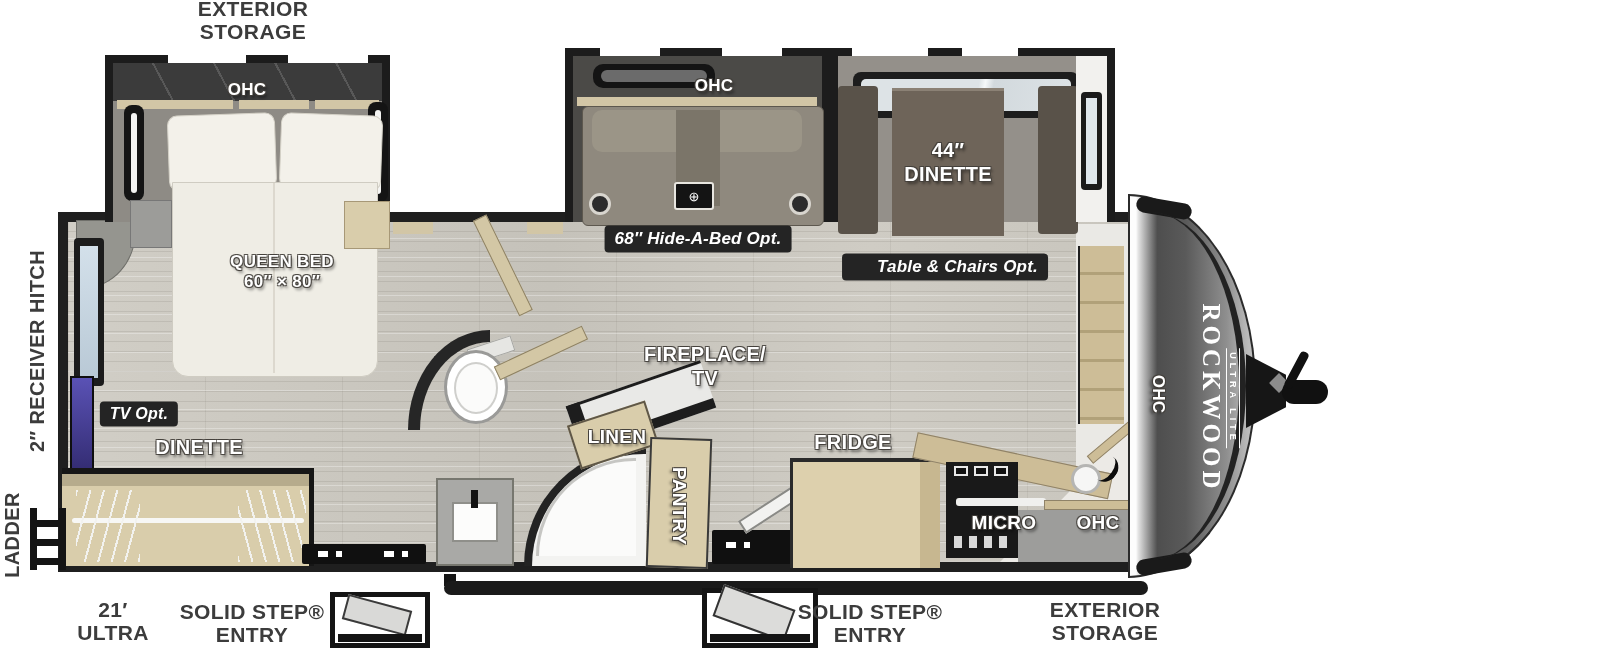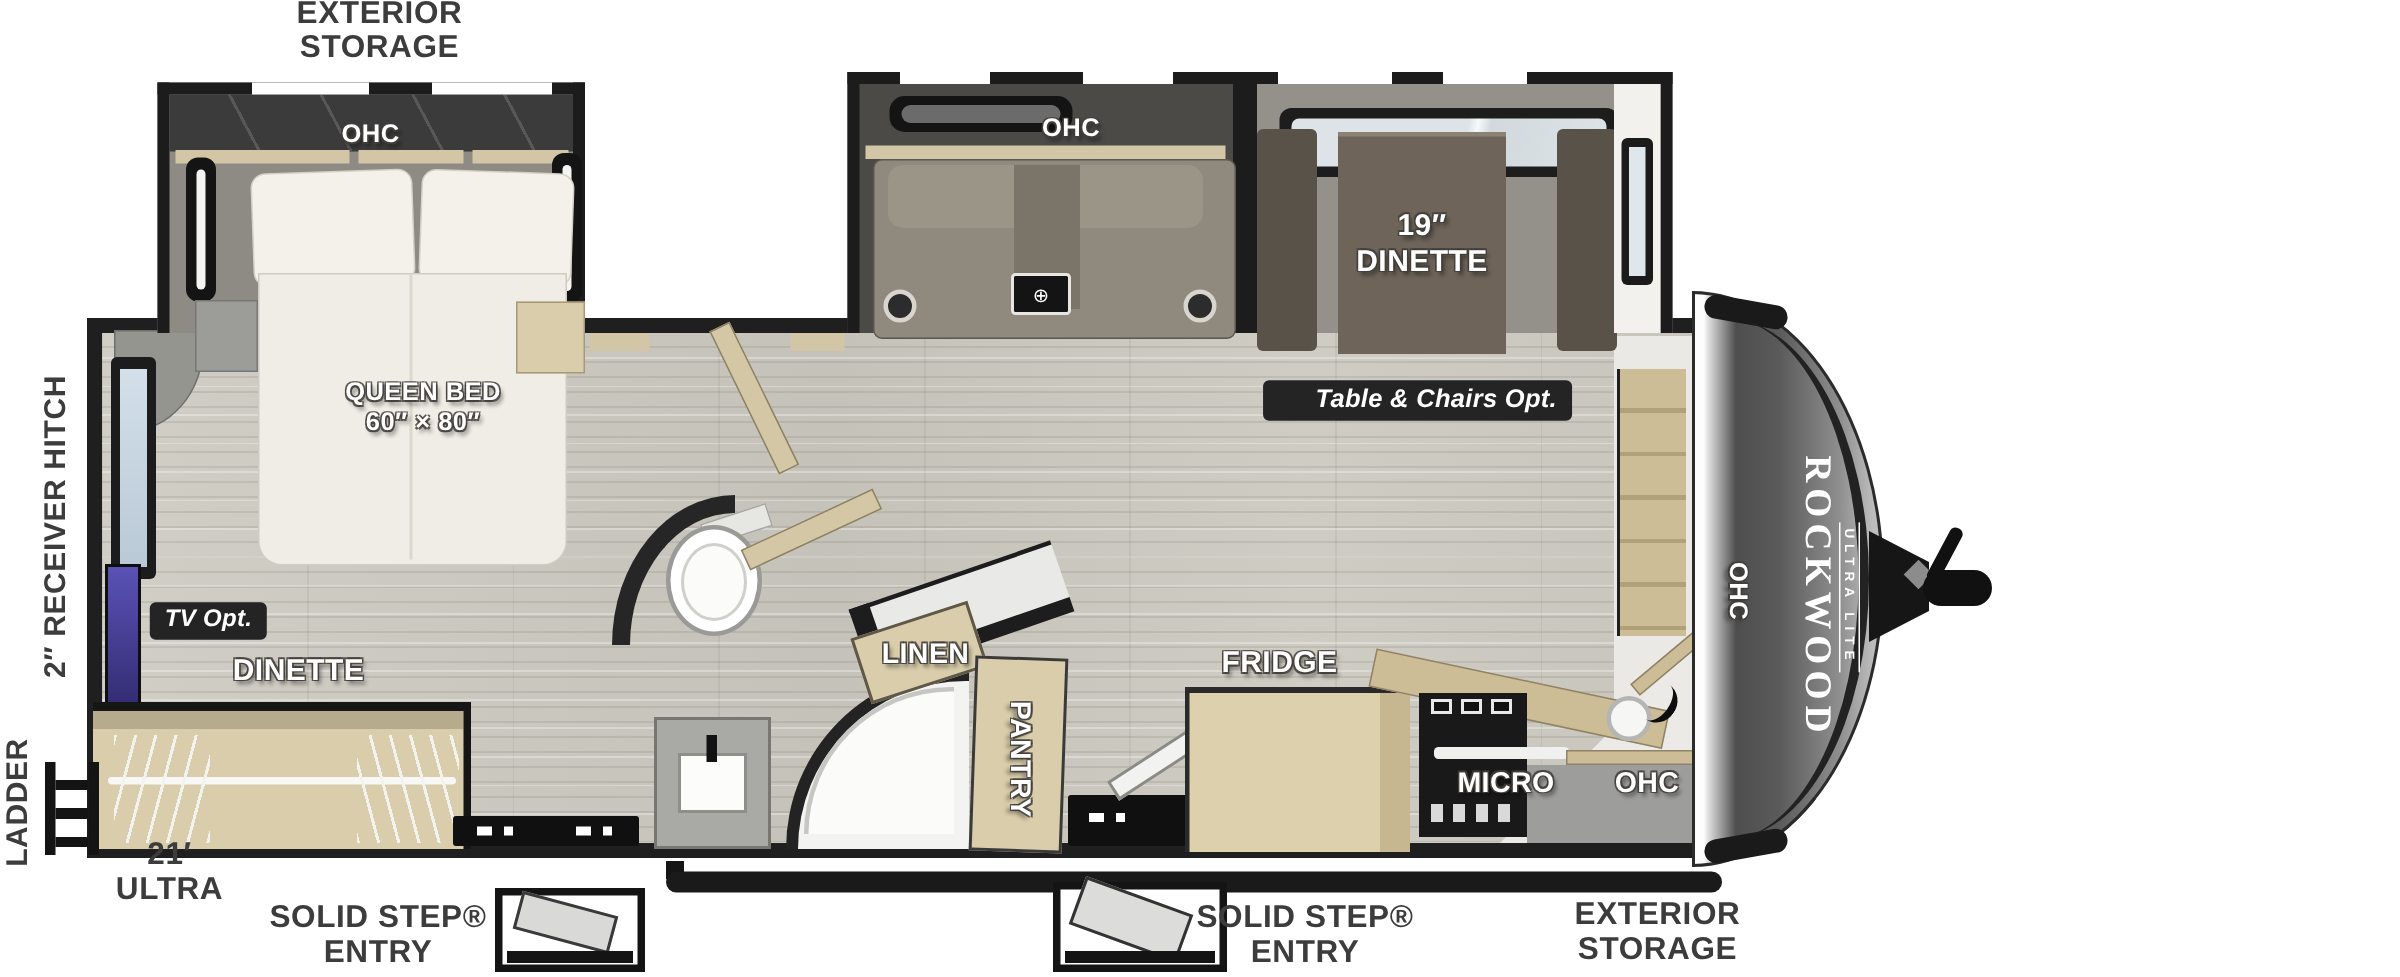--- a/index.html
+++ b/index.html
@@ -169,44 +169,49 @@
   <div class="abs" style="left:30px;top:508px;width:36px;height:62px;border-left:7px solid #141414;border-right:7px solid #141414;box-sizing:border-box;
               background:repeating-linear-gradient(180deg,rgba(0,0,0,0) 0 12px,#141414 12px 19px);"></div>
 
   <div class="lbl-int" style="left:247px;top:90px;font-size:17px;">OHC</div>
   <div class="lbl-int" style="left:282px;top:272px;font-size:17px;">
     <span>QUEEN BED</span>
     <span>60″ × 80″</span>
   </div>
   <div class="lbl-int" style="left:714px;top:86px;font-size:17px;">OHC</div>
   <div class="lbl-int" style="left:948px;top:163px;font-size:20px;">
-    <span>19″</span>
+    <span>44″</span>
     <span>DINETTE</span>
   </div>
   <div class="lbl-int" style="left:199px;top:448px;font-size:20px;">DINETTE</div>
+  <div class="lbl-int" style="left:705px;top:367px;font-size:20px;">
+    <span>FIREPLACE/</span>
+    <span>TV</span>
+  </div>
   <div class="lbl-int" style="left:617px;top:437px;font-size:19px;">LINEN</div>
   <div class="lbl-int rot-cw" style="left:679px;top:506px;font-size:19px;">PANTRY</div>
   <div class="lbl-int" style="left:853px;top:443px;font-size:20px;">FRIDGE</div>
   <div class="lbl-int" style="left:1004px;top:523px;font-size:19px;">MICRO</div>
   <div class="lbl-int" style="left:1098px;top:523px;font-size:19px;">OHC</div>
   <div class="lbl-int rot-cw" style="left:1158px;top:394px;font-size:17px;">OHC</div>
 
   <div class="abs rot-cw" style="left:1211px;top:398px;transform-origin:center;color:#fff;font-family:'Liberation Serif',serif;font-weight:bold;font-size:25px;letter-spacing:4px;white-space:nowrap;">ROCKWOOD</div>
   <div class="abs rot-cw" style="left:1233px;top:398px;transform-origin:center;color:#fff;font-size:9px;font-weight:bold;letter-spacing:4px;white-space:nowrap;border-top:1px solid #fff;border-bottom:1px solid #fff;padding:1px 4px;">ULTRA LITE</div>
 
+  <div class="badge" style="left:698px;top:239px;">68″ Hide-A-Bed Opt.</div>
   <div class="badge" style="left:945px;top:267px;padding-left:35px;">Table &amp; Chairs Opt.</div>
   <div class="badge" style="left:139px;top:414px;font-size:16px;">TV Opt.</div>
 
   <div class="lbl-ext" style="left:253px;top:21px;">
     <span>EXTERIOR</span>
     <span>STORAGE</span>
   </div>
   <div class="lbl-ext rot-ccw" style="left:38px;top:351px;font-size:20px;">2″ RECEIVER HITCH</div>
   <div class="lbl-ext rot-ccw" style="left:13px;top:535px;font-size:20px;">LADDER</div>
-  <div class="lbl-ext" style="left:113px;top:582px;">
+  <div class="lbl-ext" style="left:113px;top:622px;">
     <span>21′</span>
     <span>ULTRA</span>
   </div>
   <div class="lbl-ext" style="left:252px;top:624px;">
     <span>SOLID STEP®</span>
     <span>ENTRY</span>
   </div>
   <div class="lbl-ext" style="left:870px;top:624px;">
     <span>SOLID STEP®</span>
     <span>ENTRY</span>

